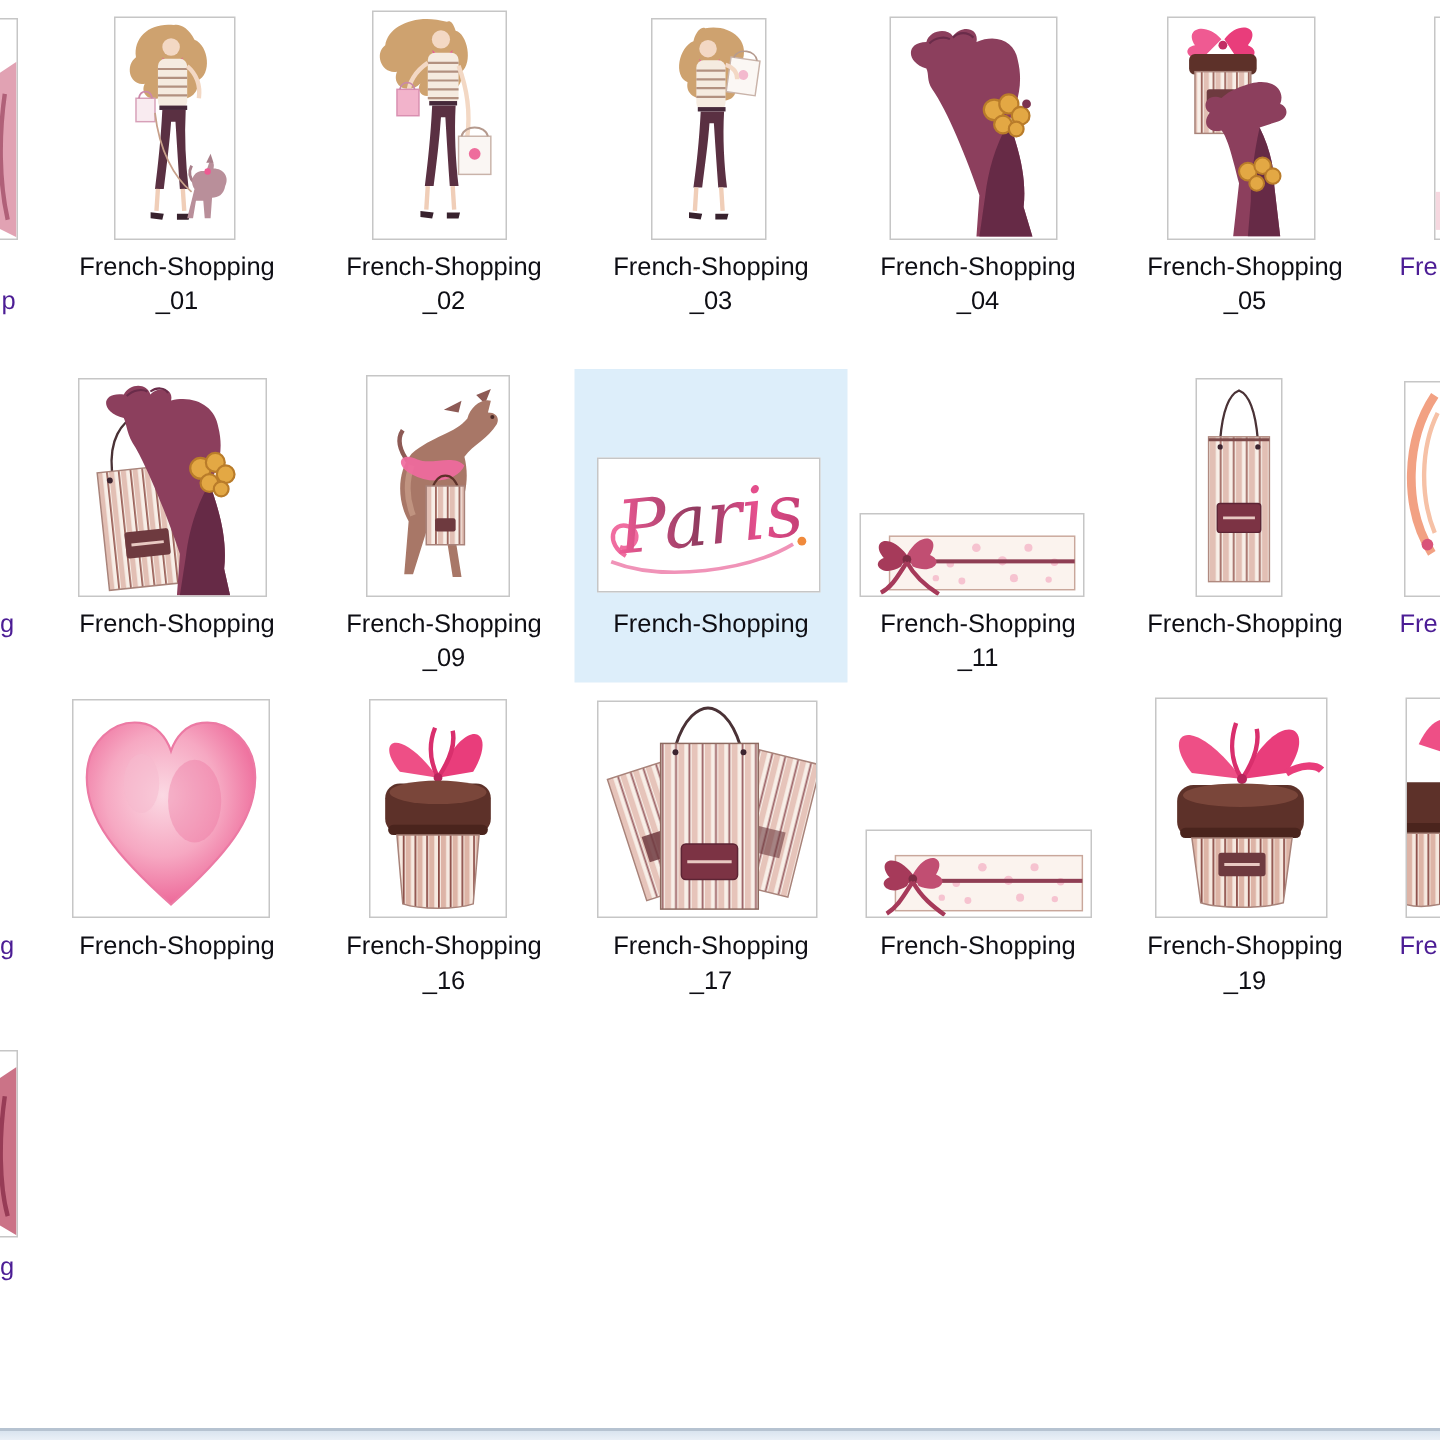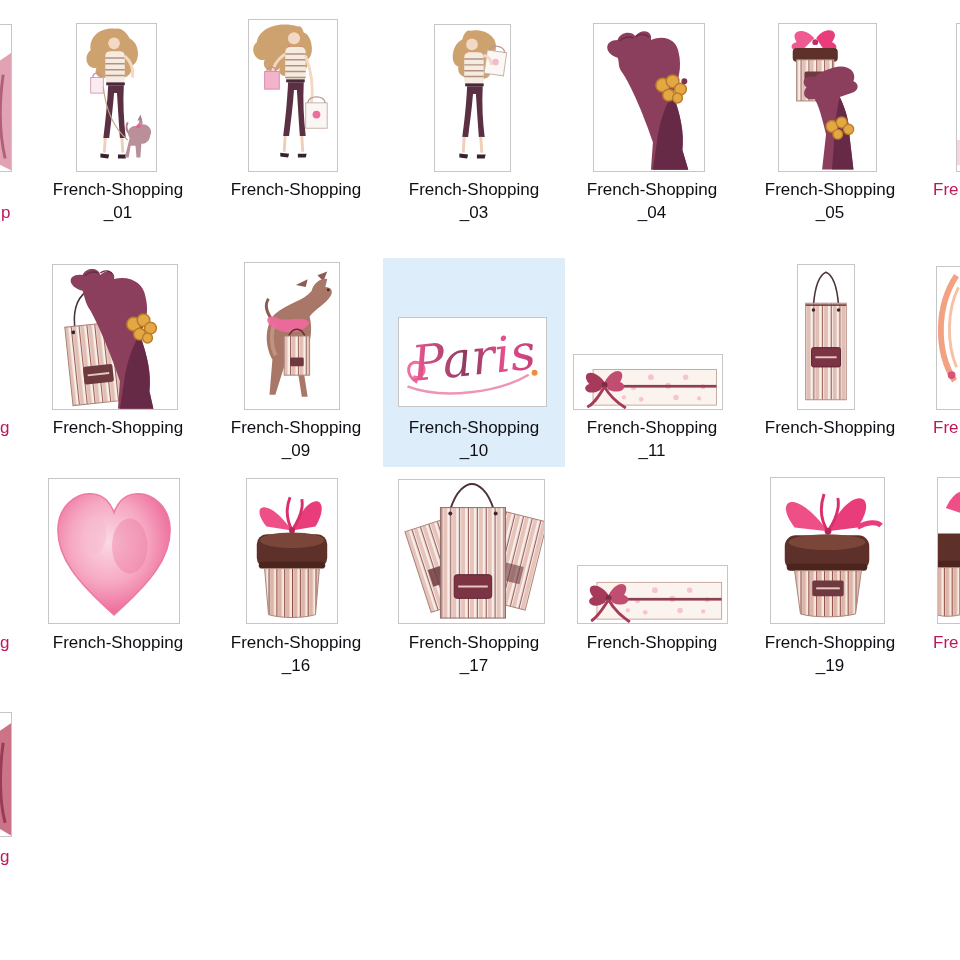--- a/index.html
+++ b/index.html
@@ -1,32 +1,32 @@
 <!DOCTYPE html>
 <html><head>
 <meta charset="utf-8">
 <style>
   html,body{margin:0;padding:0;}
   body{
     width:960px;height:960px;overflow:hidden;background:#ffffff;
     font-family:"Liberation Sans",sans-serif;position:relative;
   }
-  .canvas{position:absolute;left:0;top:12px;width:960px;height:816px;}
+  .canvas{position:absolute;left:0;top:0;width:960px;height:816px;}
   .selection{position:absolute;background:#ddeefa;z-index:1;}
   .thumb{
     position:absolute;background:#fff;border:1px solid #c6c6c6;
     box-sizing:border-box;z-index:2;
   }
   .thumb svg{display:block;width:100%;height:100%;}
   .label{
     position:absolute;width:182px;text-align:center;font-size:17px;
     line-height:23px;color:#0e0e14;z-index:2;
   }
   .frag{
-    position:absolute;font-size:17px;line-height:23px;color:#be185d;
+    position:absolute;font-size:17px;line-height:23px;color:#4c1d95;
     z-index:2;white-space:nowrap;
   }
   .hscroll{
     position:absolute;left:0;top:952px;width:960px;height:8px;z-index:3;
     background:linear-gradient(#b6c3d1 0,#b6c3d1 2px,#d9e4ef 2px,#eaf0f7 100%);
   }
 </style>
 </head>
 <body>
 
@@ -138,20 +138,21 @@
       </g>
     </svg>
   </div>
 
   <div class="label" style="left:27px;top:166px">
     <div>French-Shopping</div>
     <div>_01</div>
   </div>
   <div class="label" style="left:205px;top:166px">
     <div>French-Shopping</div>
+    <div>_02</div>
   </div>
   <div class="label" style="left:383px;top:166px">
     <div>French-Shopping</div>
     <div>_03</div>
   </div>
   <div class="label" style="left:561px;top:166px">
     <div>French-Shopping</div>
     <div>_04</div>
   </div>
   <div class="label" style="left:739px;top:166px">
@@ -271,21 +272,20 @@
 
   <div class="label" style="left:27px;top:404px">
     <div>French-Shopping</div>
   </div>
   <div class="label" style="left:205px;top:404px">
     <div>French-Shopping</div>
     <div>_09</div>
   </div>
   <div class="label" style="left:383px;top:404px">
     <div>French-Shopping</div>
-    <div>_10</div>
   </div>
   <div class="label" style="left:561px;top:404px">
     <div>French-Shopping</div>
     <div>_11</div>
   </div>
   <div class="label" style="left:739px;top:404px">
     <div>French-Shopping</div>
   </div>
 
   <div class="thumb" style="left:48px;top:466px;width:132px;height:146px">

